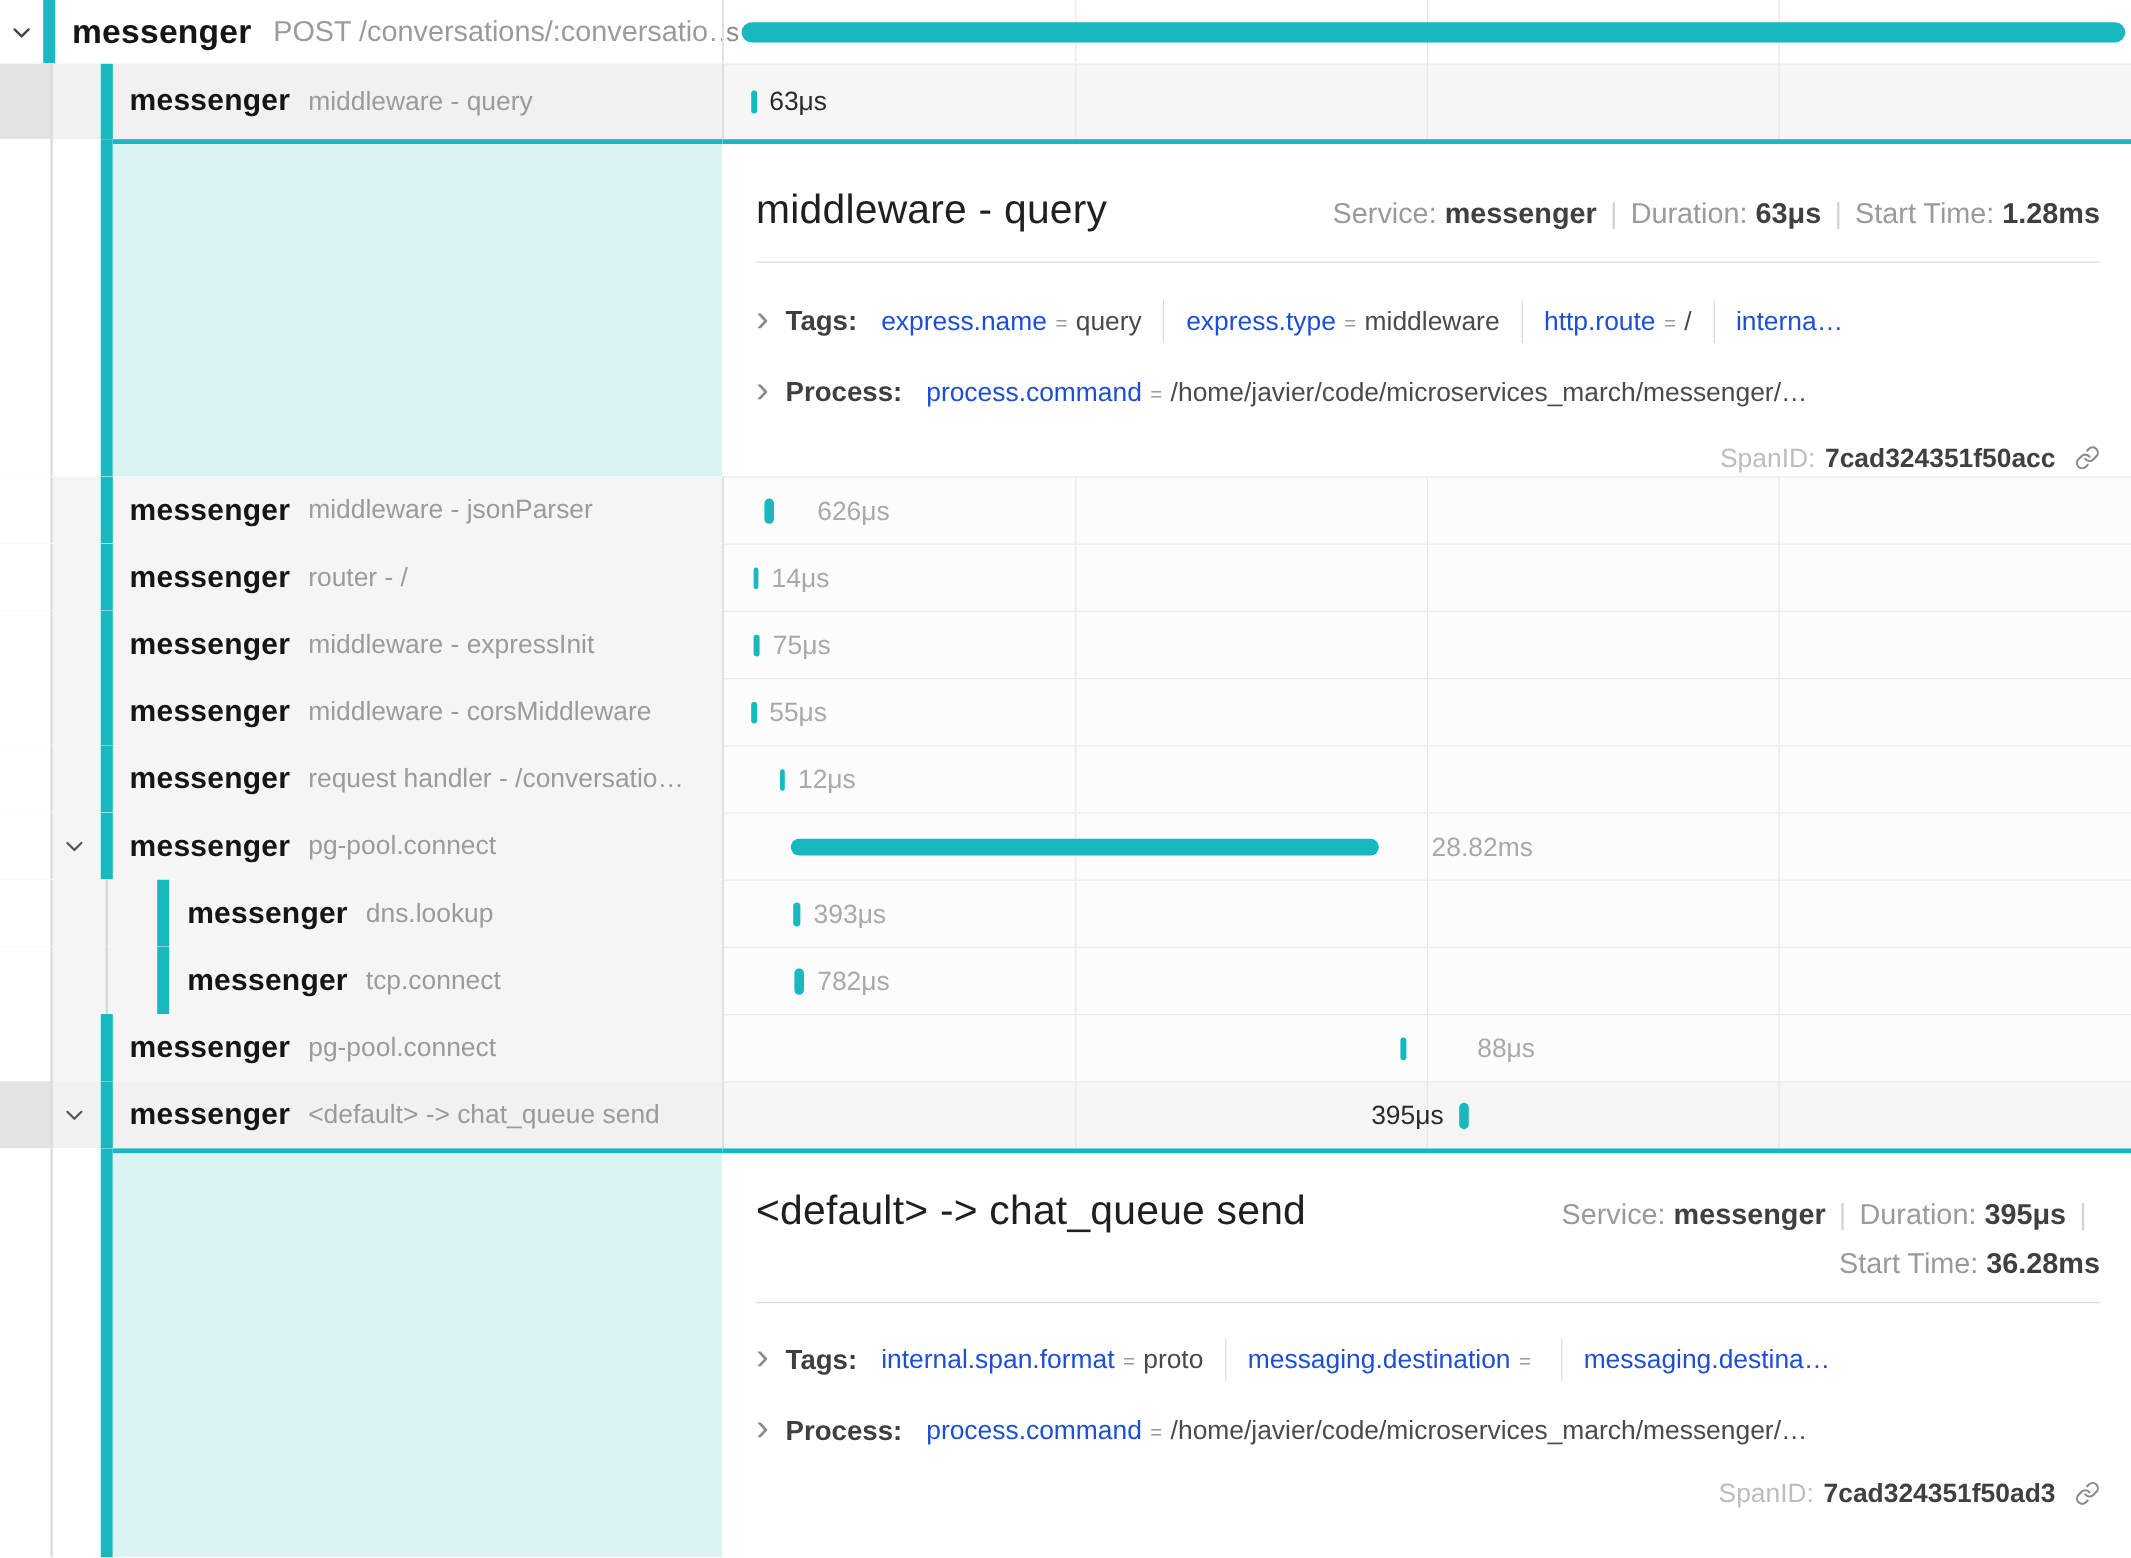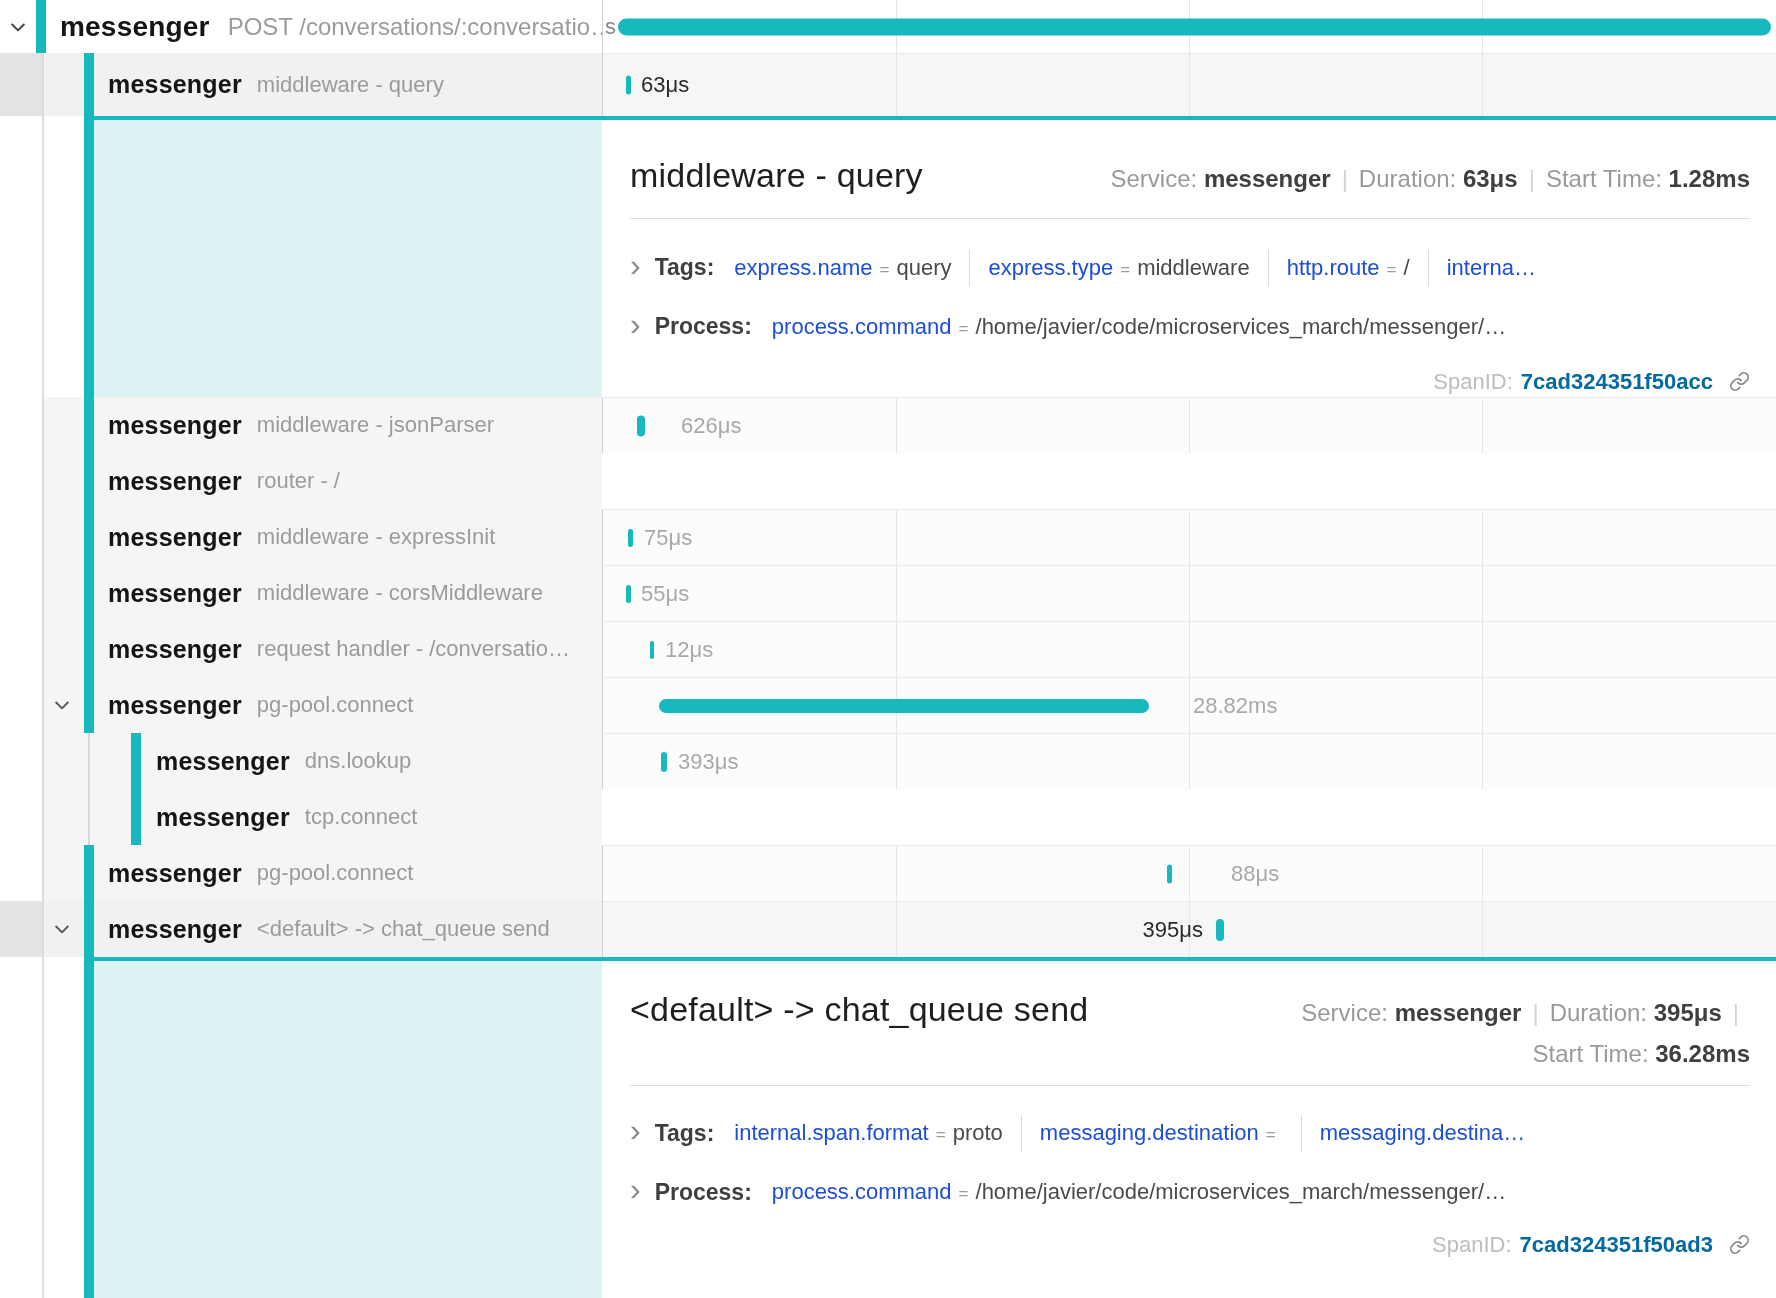--- a/index.html
+++ b/index.html
@@ -96,21 +96,21 @@
   .kchev { font-size:32px; color:#8a8a8a; line-height:22px; margin-right:14px; font-weight:400; transform:translateY(-3px); }
   .klabel { font-size:23px; font-weight:700; color:#3f3f3f; margin-right:20px; }
   .tagitem { display:flex; align-items:baseline; }
   .tk { font-size:22px; color:#1d4ed8; }
   .teq { font-size:17px; color:#9a9a9a; margin:0 7px; }
   .tv { font-size:22px; color:#4a4a4a; font-weight:500; }
   .tsep { width:1px; height:36px; background:#dbdbdb; margin:0 18px; align-self:center; }
 
   .spanrow { margin-top:24px; text-align:right; font-size:22px; color:#bdbdbd; white-space:nowrap; }
   .p2 .spanrow { margin-top:22px; }
-  .spanval { color:#0369a1; font-weight:600; margin-left:8px;margin-top:24px; }
+  .spanval { color:#404040; font-weight:600; margin-left:8px;margin-top:24px; }
   .linkicon { display:inline-block; width:21px; height:21px; vertical-align:-3px; margin-left:10px; cursor:pointer; }
 </style>
 </head>
 <body>
 
 <div id="trace">
 
   <div class="row r0 d0">
     <div class="ncell">
       <span class="rowchev">
@@ -228,20 +228,24 @@
   <div class="row rmid r3 d1">
     <div class="ncell">
       <span class="gutter"></span>
         <span class="g1"></span>
       <span class="sbar"></span>
       <span class="ntext">
           <span class="svc">messenger</span>
           <span class="op">router - /</span>
         </span>
     </div>
+    <div class="tcell">
+      <span class="tick"></span>
+      <span class="dur">14μs</span>
+    </div>
   </div>
 
   <div class="row rmid r4 d1">
     <div class="ncell">
       <span class="gutter"></span>
         <span class="g1"></span>
       <span class="sbar"></span>
       <span class="ntext">
           <span class="svc">messenger</span>
           <span class="op">middleware - expressInit</span>
@@ -326,20 +330,24 @@
   <div class="row rmid r9 d2">
     <div class="ncell">
       <span class="gutter"></span>
         <span class="g1"></span>
         <span class="g2"></span>
       <span class="sbar"></span>
       <span class="ntext">
           <span class="svc">messenger</span>
           <span class="op">tcp.connect</span>
         </span>
+    </div>
+    <div class="tcell">
+      <span class="tick"></span>
+      <span class="dur">782μs</span>
     </div>
   </div>
 
   <div class="row rmid r10 d1">
     <div class="ncell">
       <span class="gutter"></span>
         <span class="g1"></span>
       <span class="sbar"></span>
       <span class="ntext">
           <span class="svc">messenger</span>

